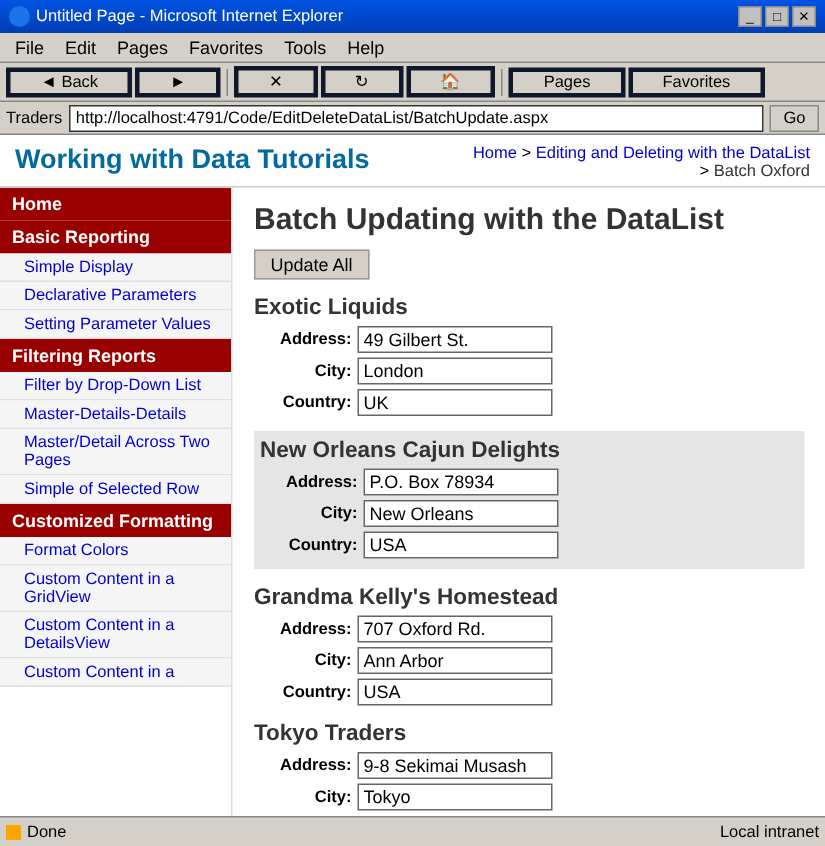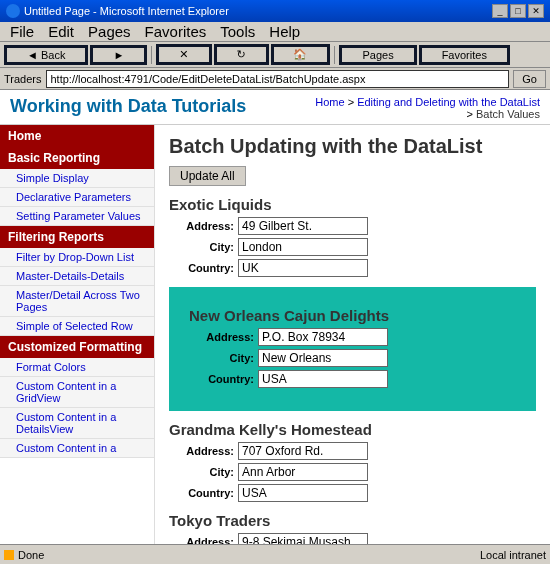--- a/index.html
+++ b/index.html
@@ -33,21 +33,21 @@
       background: #d4d0c8;
       border-bottom: 1px solid #888;
       display: flex;
       padding: 2px 4px;
       gap: 2px;
       height: 20px;
       align-items: center;
     }
     .menu-item {
       padding: 1px 6px;
-      font-size: 15px;
+      font-size: 12px;
       cursor: pointer;
     }
 
     
     .toolbar {
       background: #d4d0c8;
       border-bottom: 1px solid #888;
       display: flex;
       align-items: center;
       padding: 2px 4px;
@@ -173,22 +173,22 @@
       font-size: 12px;
       cursor: pointer;
       margin-bottom: 10px;
     }
 
     
     .company-block {
       margin-bottom: 10px;
     }
     .company-block.highlighted {
-      background: #14b8a6;
-      padding: 20px;
+      background: #e5e5e5;
+      padding: 4px;
     }
     .company-name {
       font-size: 15px;
       font-weight: bold;
       color: #333;
       margin-bottom: 4px;
     }
     .field-row {
       display: flex;
       align-items: center;
@@ -278,21 +278,21 @@
   <button class="go-btn">Go</button>
 </div>
 
 <div class="page-content">
 
   <div class="page-header">
     <span class="page-title">Working with Data Tutorials</span>
     <div class="breadcrumb">
       <a href="#">Home</a> &gt;
       <a href="#">Editing and Deleting with the DataList</a><br>
-      &gt; <span class="current">Batch Values</span>
+      &gt; <span class="current">Batch Oxford</span>
     </div>
   </div>
 
   <div class="main-layout">
 
     <div class="sidebar">
 
       <div class="sidebar-section-header">Home</div>
 
       <div class="sidebar-section-header">Basic Reporting</div>

